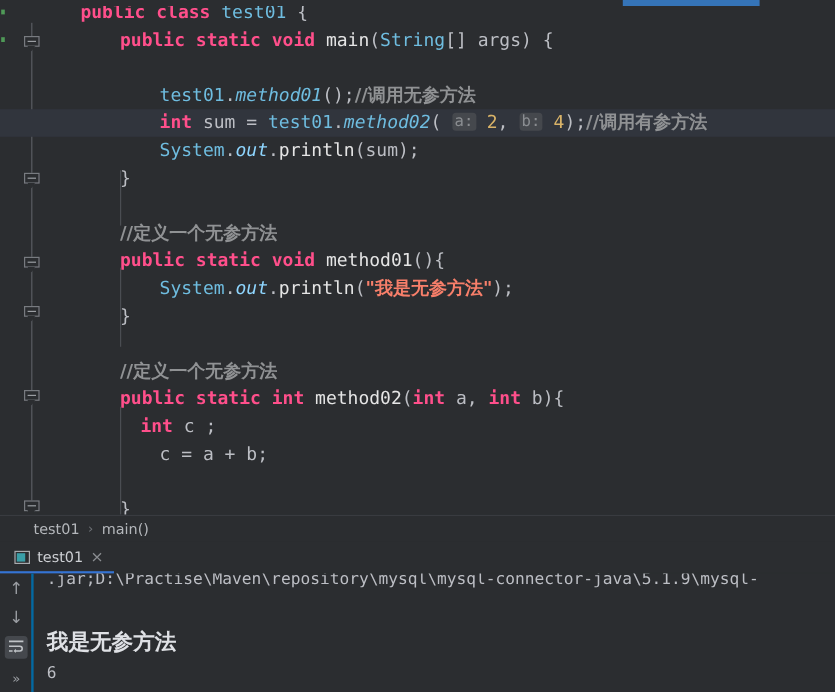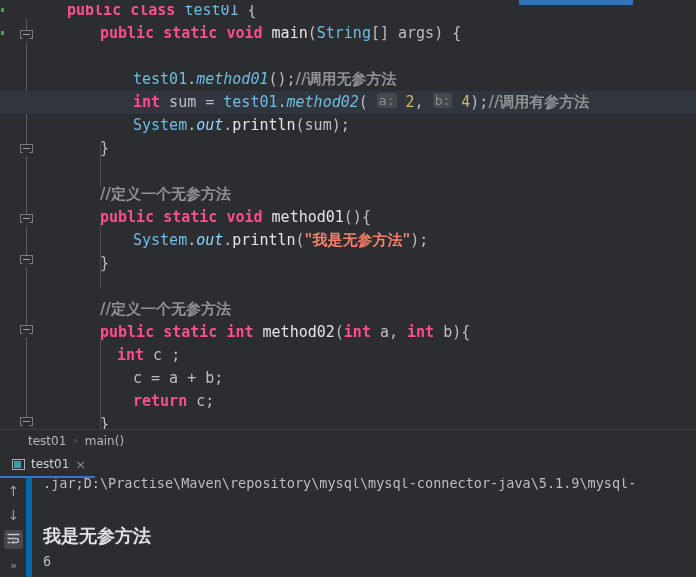--- a/index.html
+++ b/index.html
@@ -250,21 +250,21 @@
   .wrap-icon {
     position: absolute;
     left: 3px; top: 3px;
     width: 13px; height: 12px;
   }
   .console-body {
     position: absolute;
     left: 26px; top: 27px;
     right: 0; bottom: 0;
     background: #2b2d30;
-    border-left: 6px solid #0369a1;
+    border-left: 2px solid #0369a1;
     overflow: hidden;
     padding-left: 39px;
   }
   .cline {
     position: absolute;
     left: 11px;
     white-space: pre;
     font-family: "DejaVu Sans Mono", monospace;
     font-size: 13.5px;
     line-height: 19px;
@@ -333,21 +333,20 @@
         <div class="line" style="top: 109px; left: 88px;"><span class="type">System</span><span class="punct">.</span><span class="statfld">out</span><span class="punct">.</span><span class="method">println</span><span class="punct">(sum);</span></div>
         <div class="line" style="top: 132px; left: 55px;"><span class="punct">}</span></div>
         <div class="line" style="top: 178px; left: 55px;"><span class="cmt cjk">//定义一个无参方法</span></div>
         <div class="line" style="top: 201px; left: 55px;"><span class="kw">public</span><span class="punct"> </span><span class="kw">static</span><span class="punct"> </span><span class="kw">void</span><span class="punct"> </span><span class="method">method01</span><span class="punct">(){</span></div>
         <div class="line" style="top: 224px; left: 88px;"><span class="type">System</span><span class="punct">.</span><span class="statfld">out</span><span class="punct">.</span><span class="method">println</span><span class="punct">(</span><span class="str cjk">"我是无参方法"</span><span class="punct">);</span></div>
         <div class="line" style="top: 247px; left: 55px;"><span class="punct">}</span></div>
         <div class="line" style="top: 293px; left: 55px;"><span class="cmt cjk">//定义一个无参方法</span></div>
         <div class="line" style="top: 316px; left: 55px;"><span class="kw">public</span><span class="punct"> </span><span class="kw">static</span><span class="punct"> </span><span class="kw">int</span><span class="punct"> </span><span class="method">method02</span><span class="punct">(</span><span class="kw">int</span><span class="punct"> a, </span><span class="kw">int</span><span class="punct"> b){</span></div>
         <div class="line" style="top: 339px; left: 72px;"><span class="kw">int</span><span class="punct"> c ;</span></div>
         <div class="line" style="top: 362px; left: 88px;"><span class="punct">c = a + b;</span></div>
-        <div class="line" style="top: 385px; left: 88px;"><span class="kw">return</span><span class="punct"> c;</span></div>
         <div class="line" style="top: 408px; left: 55px;"><span class="punct">}</span></div>
         <div class="indent-guide" style="left: 55px; top: 137px; height: 46px;"></div>
         <div class="indent-guide" style="left: 55px; top: 218px; height: 66px;"></div>
         <div class="indent-guide" style="left: 55px; top: 334px; height: 90px;"></div>
       </div>
   </div>
 
   <div class="breadcrumb">
     <span>test01</span>
     <span class="sep">›</span>

